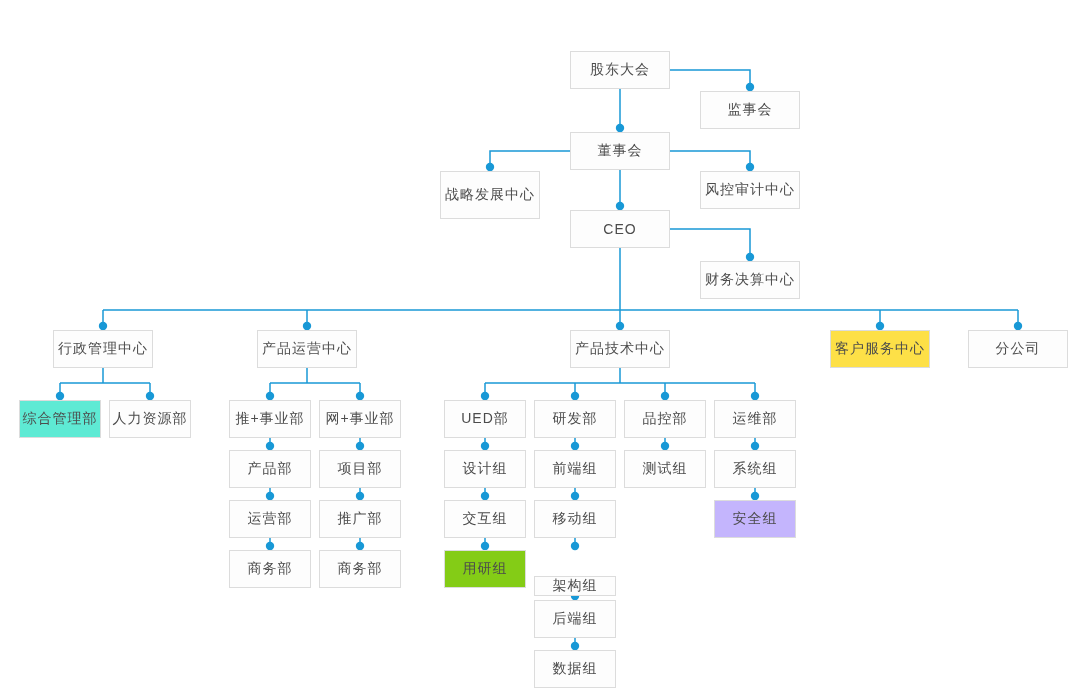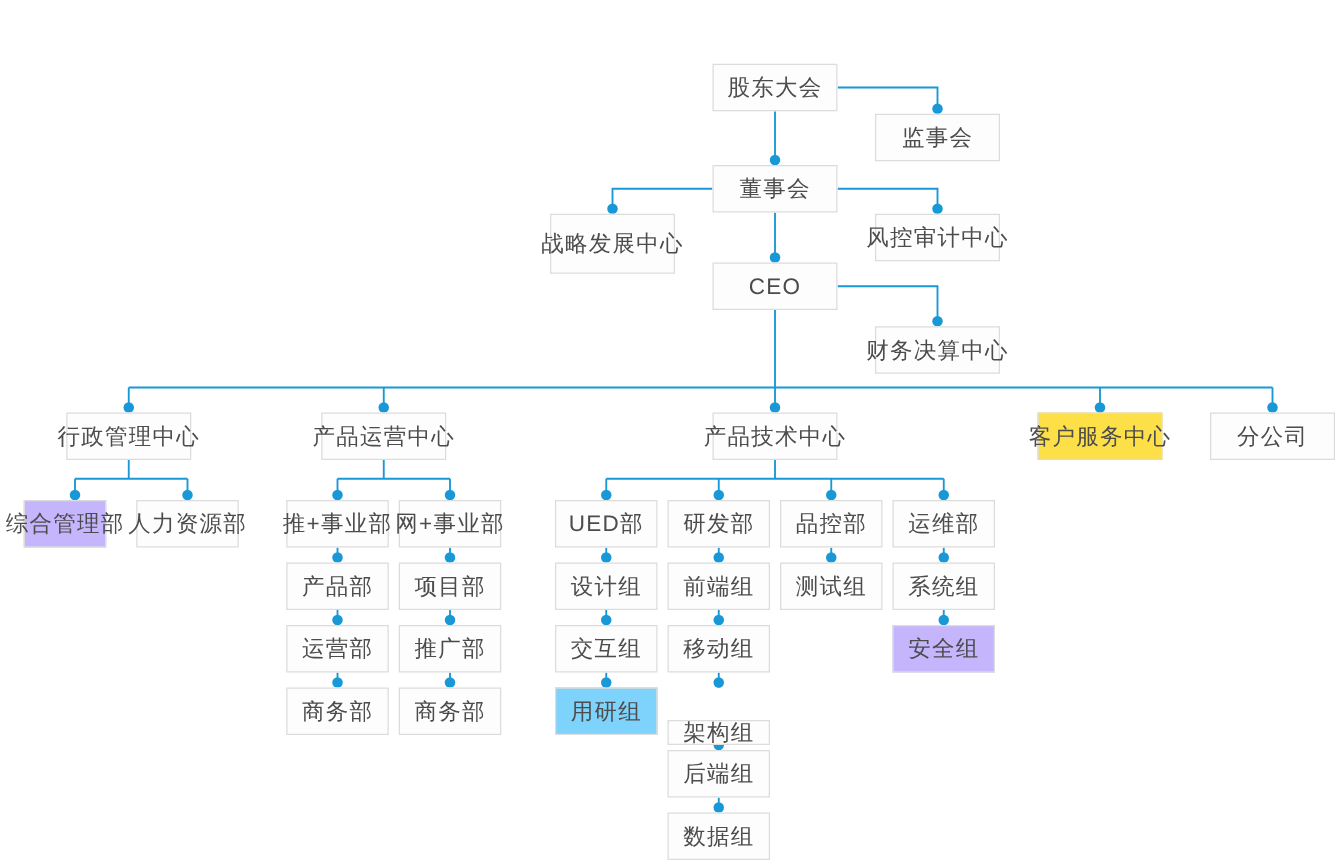--- a/index.html
+++ b/index.html
@@ -27,21 +27,21 @@
     width: 1070px;
     height: 689px;
     display: block;
   }
   .node {
     position: absolute;
     box-sizing: border-box;
     display: flex;
     align-items: center;
     justify-content: center;
-    font-size: 18px;
+    font-size: 14px;
     letter-spacing: 1px;
     white-space: nowrap;
     user-select: none;
   }
 </style>
 </head>
 <body>
 
 <div class="canvas">
   <svg id="connector-layer" viewBox="0 0 1070 689">
@@ -132,34 +132,34 @@
       <div class="node" style="left: 570px; top: 132px; width: 100px; height: 38px; background: rgb(253, 253, 253); border: 1px solid rgb(220, 220, 220); color: rgb(76, 76, 76);">董事会</div>
       <div class="node" style="left: 440px; top: 171px; width: 100px; height: 48px; background: rgb(253, 253, 253); border: 1px solid rgb(220, 220, 220); color: rgb(76, 76, 76);">战略发展中心</div>
       <div class="node" style="left: 700px; top: 171px; width: 100px; height: 38px; background: rgb(253, 253, 253); border: 1px solid rgb(220, 220, 220); color: rgb(76, 76, 76);">风控审计中心</div>
       <div class="node" style="left: 570px; top: 210px; width: 100px; height: 38px; background: rgb(253, 253, 253); border: 1px solid rgb(220, 220, 220); color: rgb(76, 76, 76);">CEO</div>
       <div class="node" style="left: 700px; top: 261px; width: 100px; height: 38px; background: rgb(253, 253, 253); border: 1px solid rgb(220, 220, 220); color: rgb(76, 76, 76);">财务决算中心</div>
       <div class="node" style="left: 53px; top: 330px; width: 100px; height: 38px; background: rgb(253, 253, 253); border: 1px solid rgb(220, 220, 220); color: rgb(76, 76, 76);">行政管理中心</div>
       <div class="node" style="left: 257px; top: 330px; width: 100px; height: 38px; background: rgb(253, 253, 253); border: 1px solid rgb(220, 220, 220); color: rgb(76, 76, 76);">产品运营中心</div>
       <div class="node" style="left: 570px; top: 330px; width: 100px; height: 38px; background: rgb(253, 253, 253); border: 1px solid rgb(220, 220, 220); color: rgb(76, 76, 76);">产品技术中心</div>
       <div class="node" style="left: 830px; top: 330px; width: 100px; height: 38px; background: #fde047; border: 1px solid rgb(220, 220, 220); color: rgb(76, 76, 76);">客户服务中心</div>
       <div class="node" style="left: 968px; top: 330px; width: 100px; height: 38px; background: rgb(253, 253, 253); border: 1px solid rgb(220, 220, 220); color: rgb(76, 76, 76);">分公司</div>
-      <div class="node" style="left: 19px; top: 400px; width: 66px; height: 38px; background: #c4b5fd; border: 1px solid rgb(220, 220, 220); color: rgb(76, 76, 76);">综合管理部</div>
+      <div class="node" style="left: 19px; top: 400px; width: 82px; height: 38px; background: #5eead4; border: 1px solid rgb(220, 220, 220); color: rgb(76, 76, 76);">综合管理部</div>
       <div class="node" style="left: 109px; top: 400px; width: 82px; height: 38px; background: rgb(253, 253, 253); border: 1px solid rgb(220, 220, 220); color: rgb(76, 76, 76);">人力资源部</div>
       <div class="node" style="left: 229px; top: 400px; width: 82px; height: 38px; background: rgb(253, 253, 253); border: 1px solid rgb(220, 220, 220); color: rgb(76, 76, 76);">推+事业部</div>
       <div class="node" style="left: 229px; top: 450px; width: 82px; height: 38px; background: rgb(253, 253, 253); border: 1px solid rgb(220, 220, 220); color: rgb(76, 76, 76);">产品部</div>
       <div class="node" style="left: 229px; top: 500px; width: 82px; height: 38px; background: rgb(253, 253, 253); border: 1px solid rgb(220, 220, 220); color: rgb(76, 76, 76);">运营部</div>
       <div class="node" style="left: 229px; top: 550px; width: 82px; height: 38px; background: rgb(253, 253, 253); border: 1px solid rgb(220, 220, 220); color: rgb(76, 76, 76);">商务部</div>
       <div class="node" style="left: 319px; top: 400px; width: 82px; height: 38px; background: rgb(253, 253, 253); border: 1px solid rgb(220, 220, 220); color: rgb(76, 76, 76);">网+事业部</div>
       <div class="node" style="left: 319px; top: 450px; width: 82px; height: 38px; background: rgb(253, 253, 253); border: 1px solid rgb(220, 220, 220); color: rgb(76, 76, 76);">项目部</div>
       <div class="node" style="left: 319px; top: 500px; width: 82px; height: 38px; background: rgb(253, 253, 253); border: 1px solid rgb(220, 220, 220); color: rgb(76, 76, 76);">推广部</div>
       <div class="node" style="left: 319px; top: 550px; width: 82px; height: 38px; background: rgb(253, 253, 253); border: 1px solid rgb(220, 220, 220); color: rgb(76, 76, 76);">商务部</div>
       <div class="node" style="left: 444px; top: 400px; width: 82px; height: 38px; background: rgb(253, 253, 253); border: 1px solid rgb(220, 220, 220); color: rgb(76, 76, 76);">UED部</div>
       <div class="node" style="left: 444px; top: 450px; width: 82px; height: 38px; background: rgb(253, 253, 253); border: 1px solid rgb(220, 220, 220); color: rgb(76, 76, 76);">设计组</div>
       <div class="node" style="left: 444px; top: 500px; width: 82px; height: 38px; background: rgb(253, 253, 253); border: 1px solid rgb(220, 220, 220); color: rgb(76, 76, 76);">交互组</div>
-      <div class="node" style="left: 444px; top: 550px; width: 82px; height: 38px; background: #7dd3fc; border: 1px solid rgb(220, 220, 220); color: rgb(76, 76, 76);">用研组</div>
+      <div class="node" style="left: 444px; top: 550px; width: 82px; height: 38px; background: #84cc16; border: 1px solid rgb(220, 220, 220); color: rgb(76, 76, 76);">用研组</div>
       <div class="node" style="left: 534px; top: 400px; width: 82px; height: 38px; background: rgb(253, 253, 253); border: 1px solid rgb(220, 220, 220); color: rgb(76, 76, 76);">研发部</div>
       <div class="node" style="left: 534px; top: 450px; width: 82px; height: 38px; background: rgb(253, 253, 253); border: 1px solid rgb(220, 220, 220); color: rgb(76, 76, 76);">前端组</div>
       <div class="node" style="left: 534px; top: 500px; width: 82px; height: 38px; background: rgb(253, 253, 253); border: 1px solid rgb(220, 220, 220); color: rgb(76, 76, 76); text-align: center;">移动组</div>
       <div class="node" style="left: 534px; top: 550px; width: 82px; height: 20px; background: rgb(253, 253, 253); border: 1px solid rgb(220, 220, 220); color: rgb(76, 76, 76); margin-top: 26px;">架构组</div>
       <div class="node" style="left: 534px; top: 600px; width: 82px; height: 38px; background: rgb(253, 253, 253); border: 1px solid rgb(220, 220, 220); color: rgb(76, 76, 76);">后端组</div>
       <div class="node" style="left: 534px; top: 650px; width: 82px; height: 38px; background: rgb(253, 253, 253); border: 1px solid rgb(220, 220, 220); color: rgb(76, 76, 76);">数据组</div>
       <div class="node" style="left: 624px; top: 400px; width: 82px; height: 38px; background: rgb(253, 253, 253); border: 1px solid rgb(220, 220, 220); color: rgb(76, 76, 76);">品控部</div>
       <div class="node" style="left: 624px; top: 450px; width: 82px; height: 38px; background: rgb(253, 253, 253); border: 1px solid rgb(220, 220, 220); color: rgb(76, 76, 76);">测试组</div>
       <div class="node" style="left: 714px; top: 400px; width: 82px; height: 38px; background: rgb(253, 253, 253); border: 1px solid rgb(220, 220, 220); color: rgb(76, 76, 76);">运维部</div>
       <div class="node" style="left: 714px; top: 450px; width: 82px; height: 38px; background: rgb(253, 253, 253); border: 1px solid rgb(220, 220, 220); color: rgb(76, 76, 76);">系统组</div>

